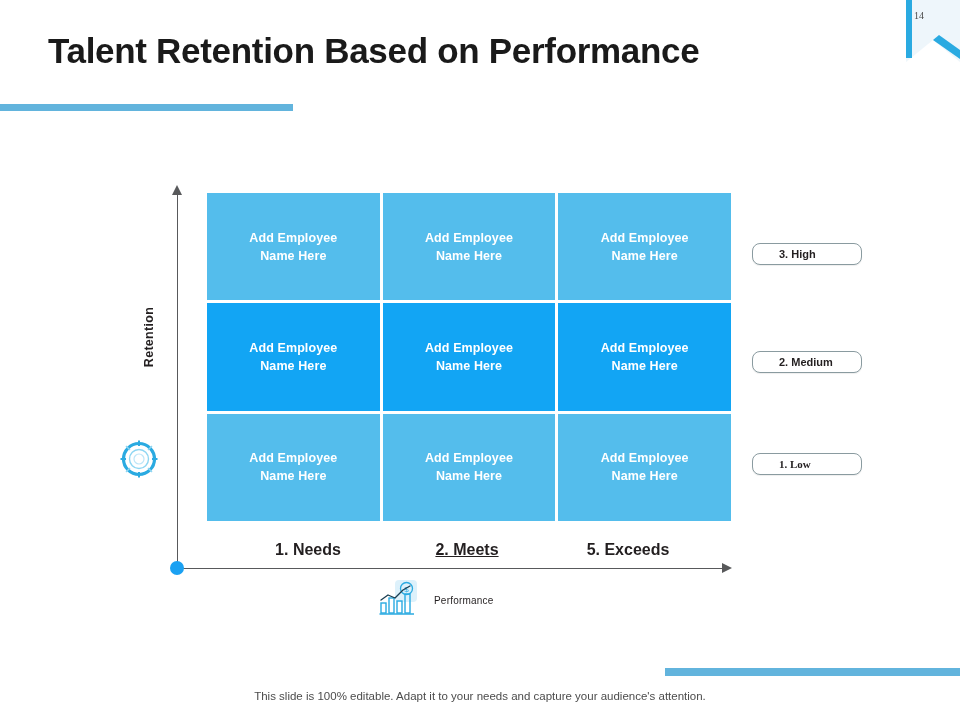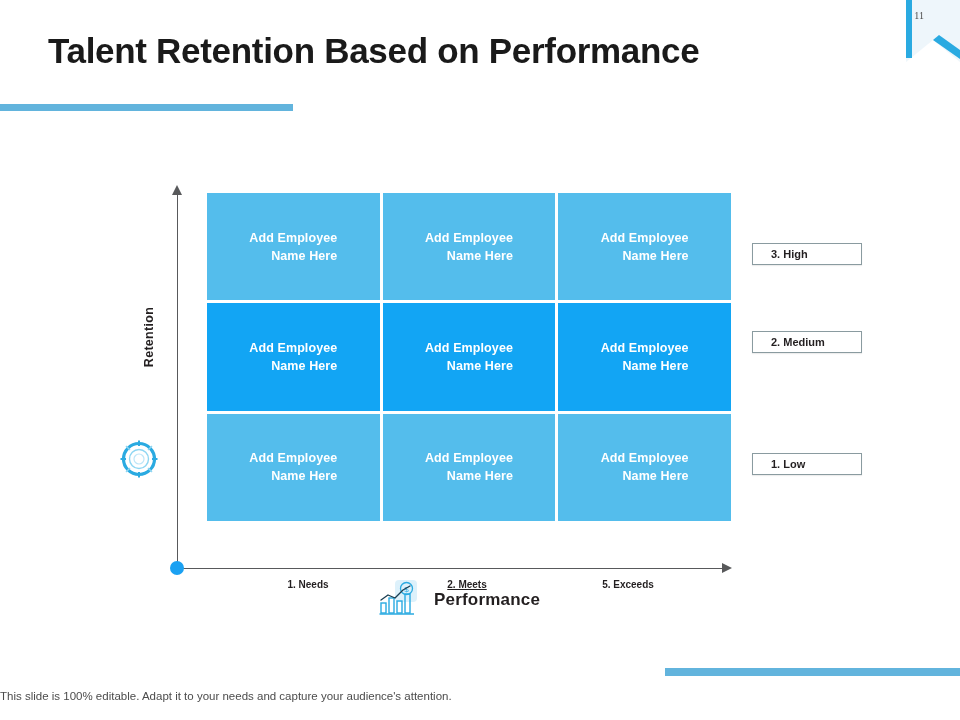--- a/index.html
+++ b/index.html
@@ -110,61 +110,60 @@
     display: grid;
     grid-template-columns: 1fr 1fr 1fr;
     grid-template-rows: 1fr 1fr 1fr;
     gap: 3px;
     background: #ffffff;
   }
   .cell {
     display: flex;
     align-items: center;
     justify-content: center;
-    text-align: right;
+    text-align: center;
     color: #ffffff;
     font-size: 12.5px;
     font-weight: bold;
     line-height: 1.45;
     letter-spacing: 0.1px;
   }
   .cell.light { background: #54bdec; }
   .cell.dark  { background: #12a5f4; }
 
   
   .level-label {
     position: absolute;
     width: 110px;
     height: 22px;
     border: 1px solid #8a9ba0;
-    border-radius: 0;
+    border-radius: 8px;
     background: #ffffff;
     box-sizing: border-box;
     display: flex;
     align-items: center;
-    padding-left: 18px;
+    padding-left: 26px;
     font-size: 11px;
     font-weight: bold;
     color: #231f20;
     box-shadow: 0 1px 1px rgba(0,0,0,0.07);
   }
   .level-high   { left: 752px; top: 243px; }
-  .level-medium { left: 752px; top: 331px; }
-  .level-low    { left: 752px; top: 453px; }
+  .level-medium { left: 752px; top: 351px; }
+  .level-low    { left: 752px; top: 453px; font-family: Liberation Serif, serif; }
 
   
   .cat-label {
     position: absolute;
     top: 541px;
-    font-size: 10px;
+    font-size: 16px;
     font-weight: bold;
     color: #231f20;
     text-align: center;
     width: 160px;
-    margin-top: 38px;
   }
   .cat-1 { left: 228px; }
   .cat-2 { left: 387px; text-decoration: underline; }
   .cat-3 { left: 548px; }
 
   
   .y-axis-title {
     position: absolute;
     left: 104px;
     top: 330px;
@@ -187,57 +186,58 @@
 
   .x-axis-group {
     position: absolute;
     left: 378px;
     top: 578px;
     display: flex;
     align-items: center;
     gap: 14px;
   }
   .x-axis-title {
-    font-size: 17px;
-    font-weight: bold;
+    font-size: 10px;
+    font-weight: normal;
     color: #231f20;
     letter-spacing: 0.2px;
   }
 
   
   .footer-bar {
     position: absolute;
     left: 665px;
     top: 668px;
     width: 295px;
     height: 8px;
     background: #62b4dd;
   }
   .footer-note {
     position: absolute;
     left: 0px;
     top: 690px;
     width: 960px;
+    text-align: center;
     font-size: 11.5px;
     color: #4c4c4c;
   }
 </style>
 </head>
 <body>
 
 <div class="slide-title">Talent Retention Based on Performance</div>
 
 <div class="corner-ribbon">
   <svg width="68" height="62" viewBox="0 0 68 62" xmlns="http://www.w3.org/2000/svg">
     <polygon points="14,0 68,0 68,62 41,40 14,62" fill="#eef6fb"></polygon>
     <rect x="14" y="0" width="6" height="58" fill="#2aaae1"></rect>
     <polygon points="41,40 68,59 68,50 47,35" fill="#2aaae1"></polygon>
   </svg>
 </div>
-<div class="ribbon-number">11</div>
+<div class="ribbon-number">14</div>
 
 <div class="title-underbar"></div>
 
 <div class="axis-v"></div>
 <div class="axis-v-arrow"></div>
 <div class="axis-h"></div>
 <div class="axis-h-arrow"></div>
 <div class="origin-dot"></div>
 
 <div class="matrix">

